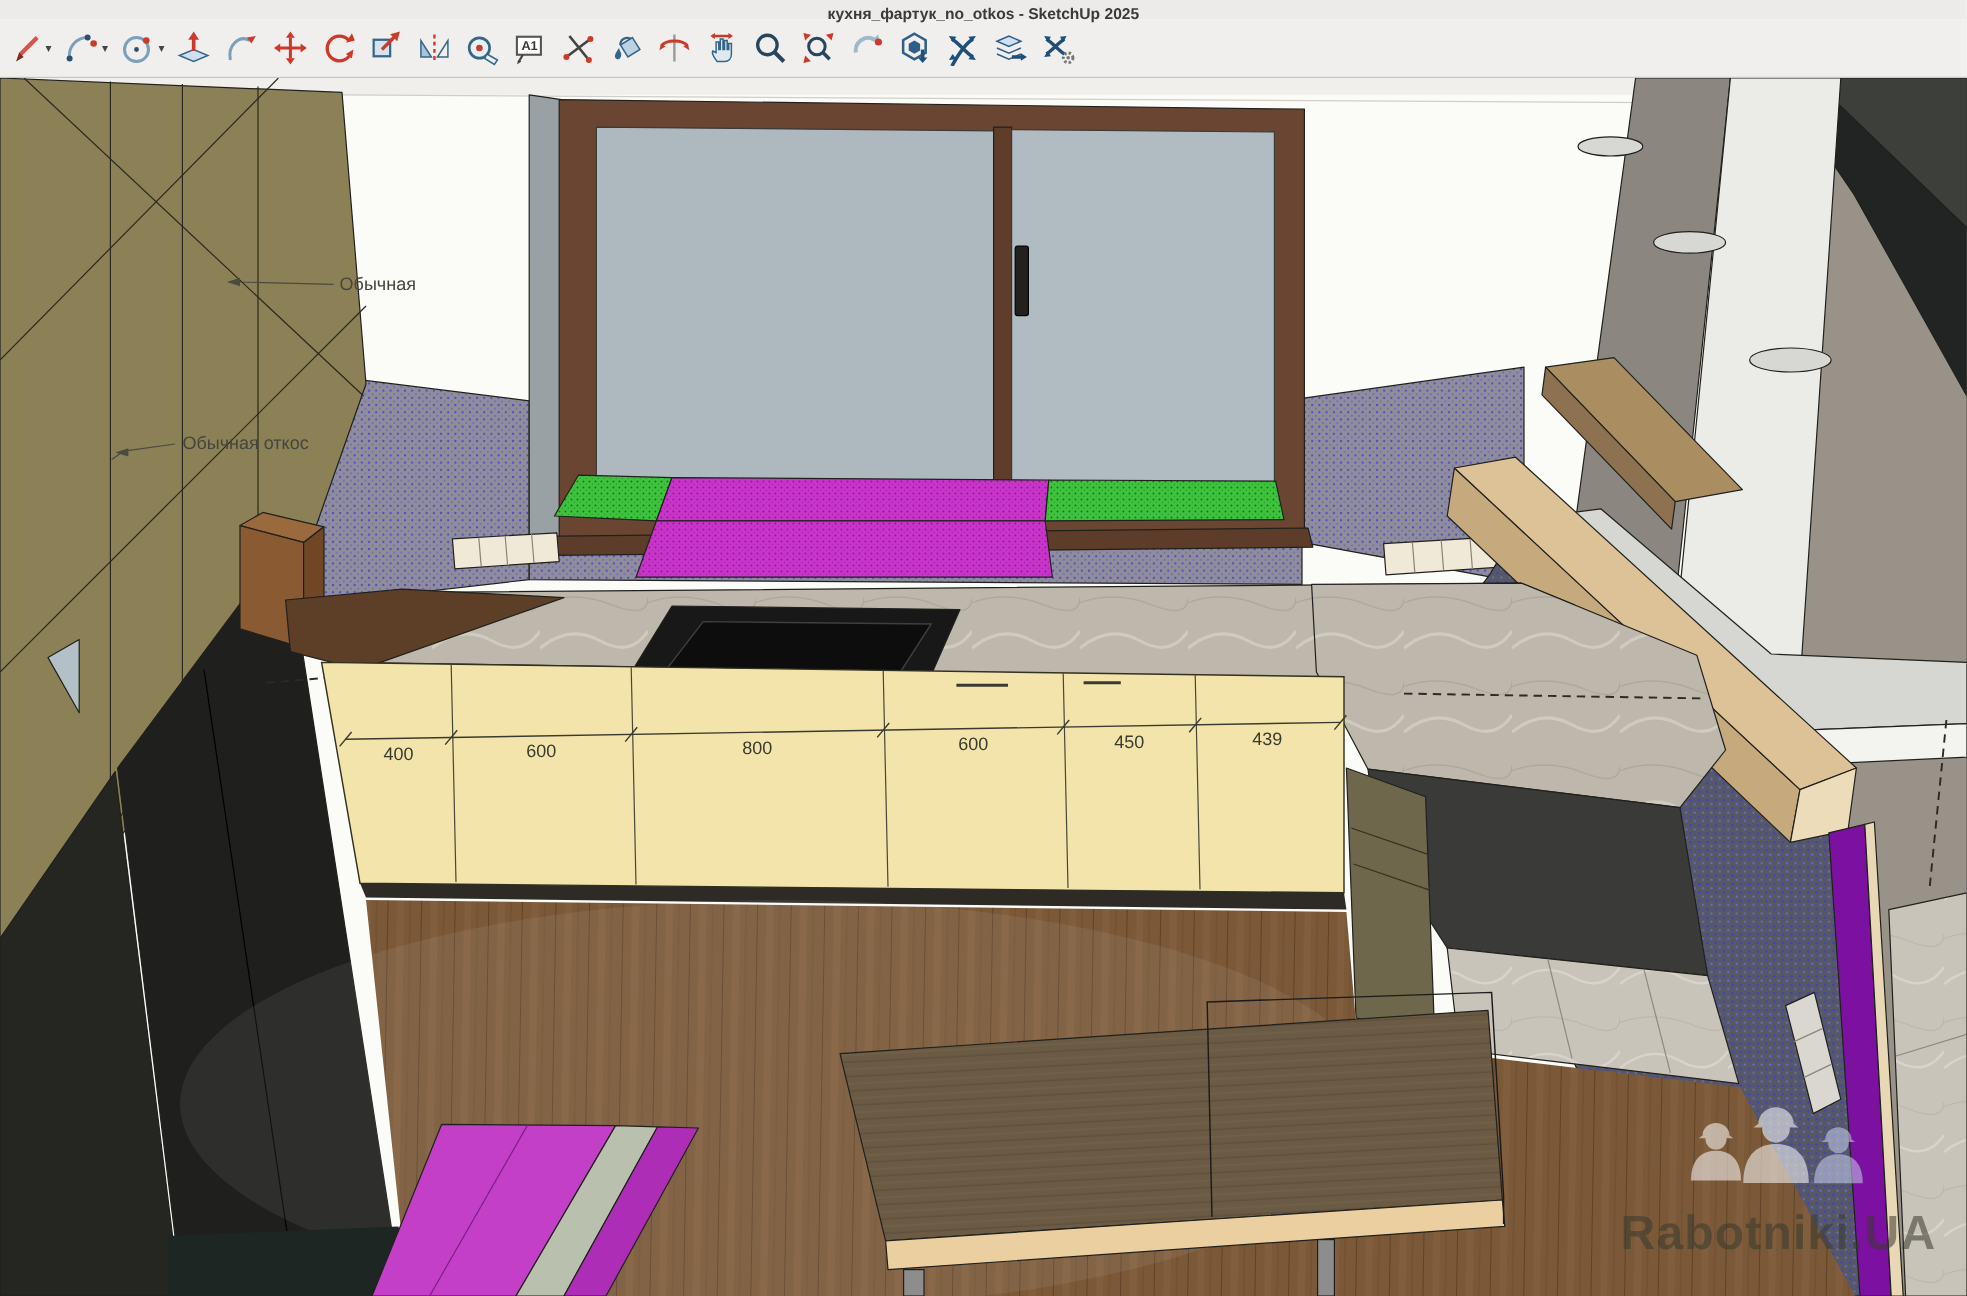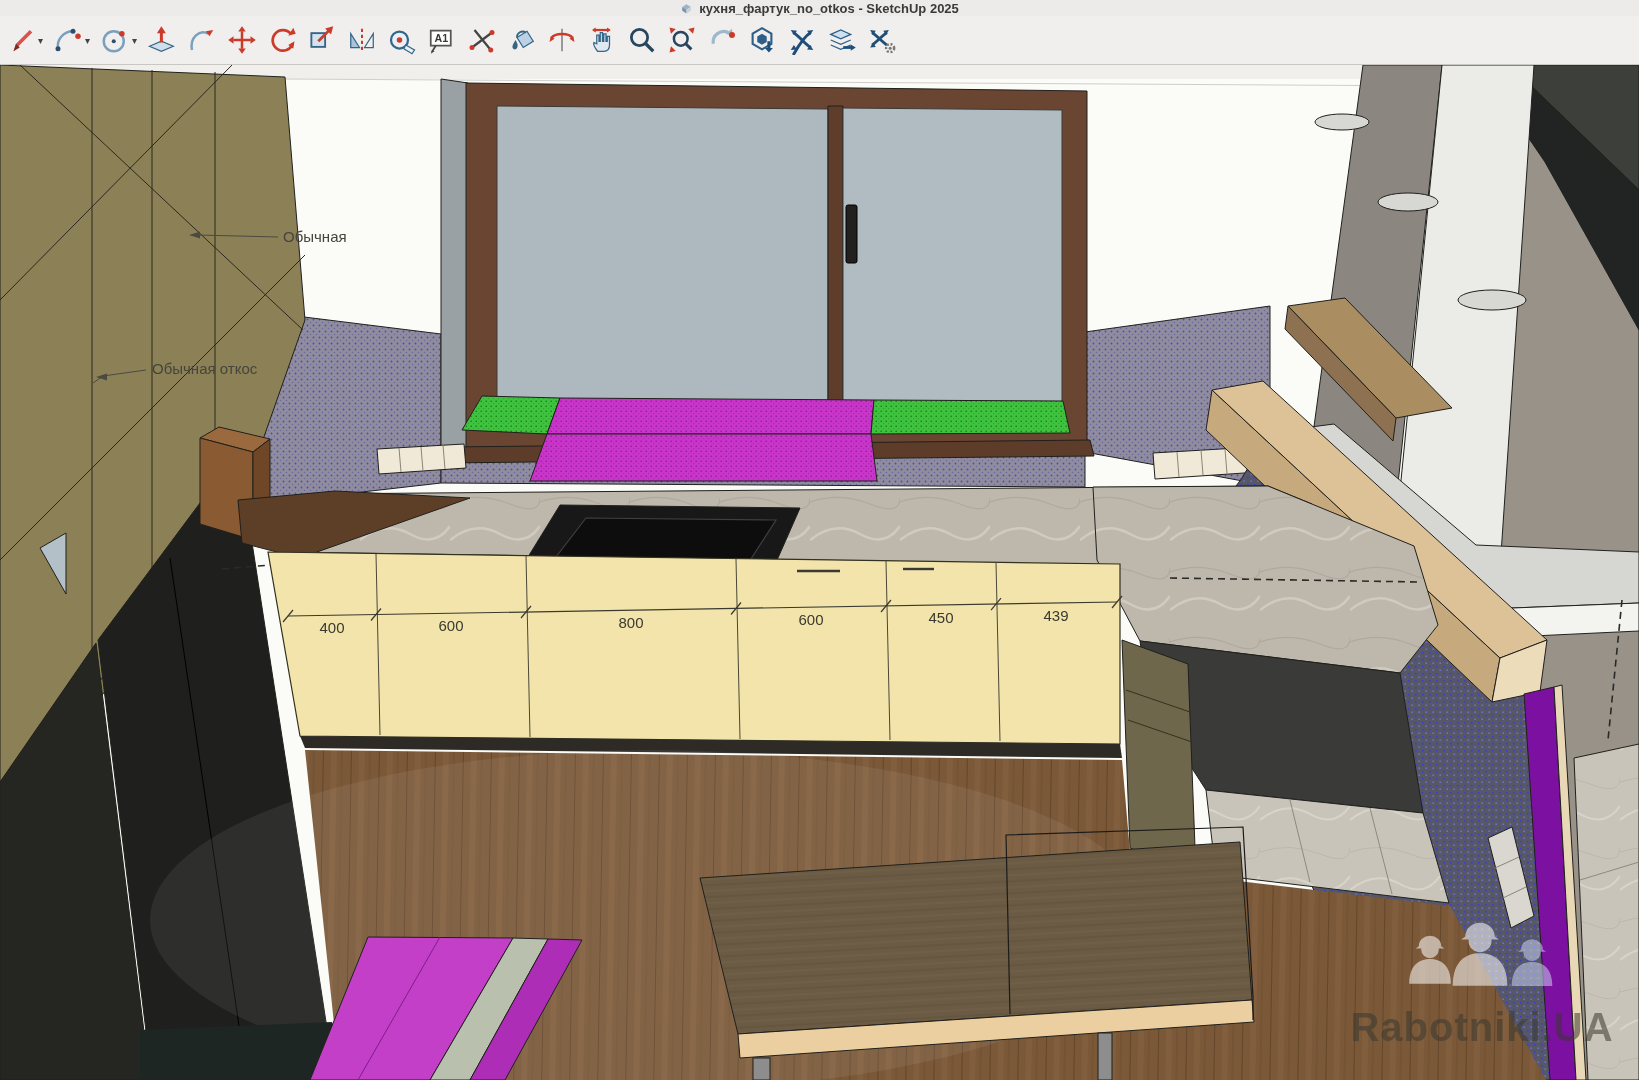--- a/index.html
+++ b/index.html
@@ -1,18 +1,18 @@
 <!DOCTYPE html>
 <html><head>
 <meta charset="utf-8">
 <style>
   html,body{margin:0;padding:0;background:#fff;width:1639px;height:1080px;overflow:hidden;
     font-family:"Liberation Sans",sans-serif;}
   .titlebar{height:16px;background:#ecebe9;display:flex;align-items:center;justify-content:center;
-    gap:6px;font-size:13px;font-weight:bold;color:#3a3a3a;}
+    gap:6px;font-size:13px;font-weight:bold;color:#3a3a3a;flex-direction:column;}
   .toolbar{height:48px;background:#f0efed;border-bottom:1px solid #c8c7c4;display:flex;
     align-items:center;padding:0 6px;gap:10px;}
   .tbtn{height:38px;display:flex;align-items:center;justify-content:center;cursor:default;}
   .ticon{width:30px;height:30px;display:block;}
   .caret{font-size:10px;color:#444;margin-left:2px;}
   .viewport{position:relative;width:1639px;height:1015px;}
   svg text{font-family:"Liberation Sans",sans-serif;fill:#3a3a30;}
   .e{stroke:#20201d;stroke-width:1;stroke-linejoin:round;}
   .dim{font-size:15px;}
   .ann{font-size:15px;fill:#45453c;}

